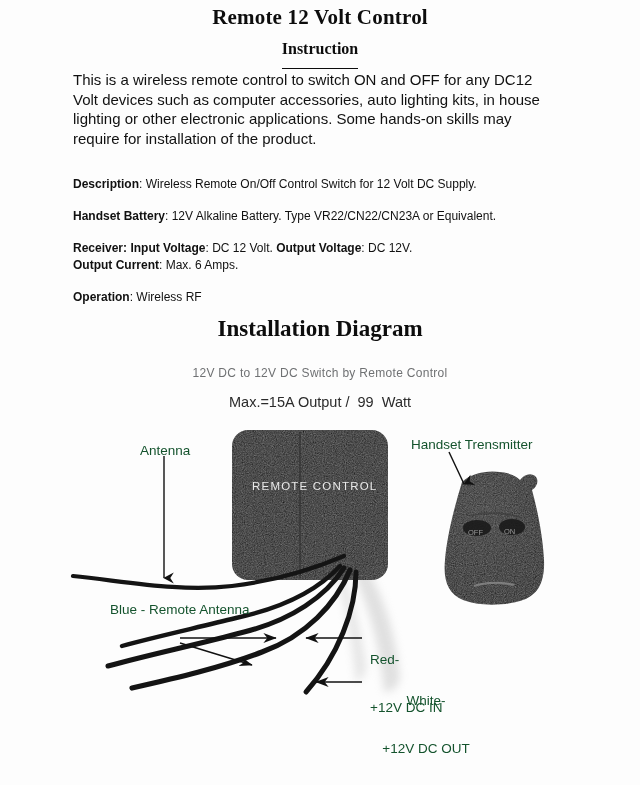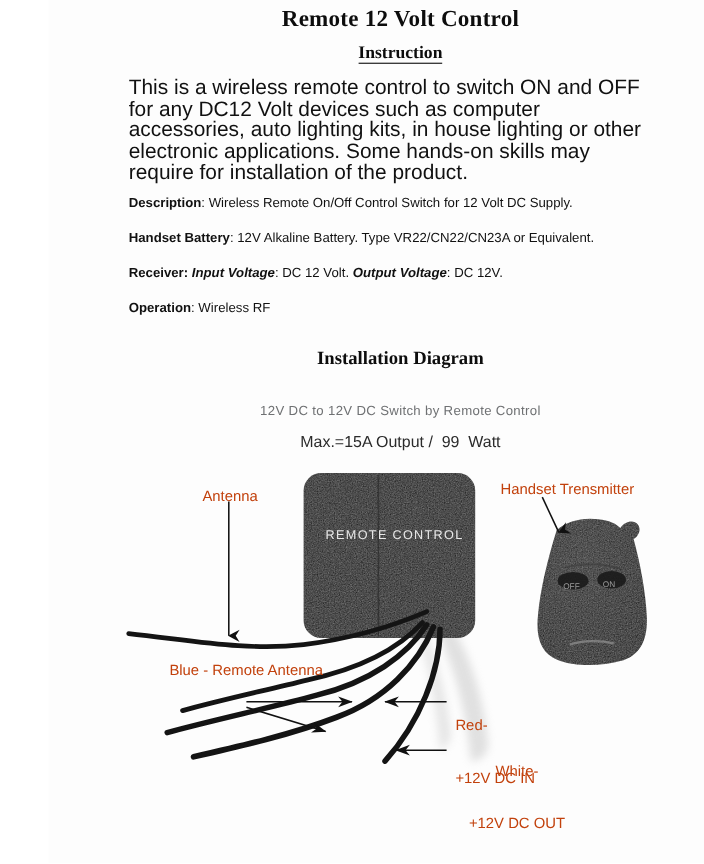--- a/index.html
+++ b/index.html
@@ -14,21 +14,20 @@
     overflow: hidden;
     font-family: "Liberation Sans", sans-serif;
     color: #111;
     -webkit-font-smoothing: antialiased;
   }
 
   .page {
     position: absolute;
     inset: 0;
     background: #fdfdfd;
-    margin-left: 44px;
   }
 
   
   .doc-title {
     position: absolute;
     top: 5px;
     left: 0;
     width: 640px;
     text-align: center;
     font-family: "Liberation Serif", serif;
@@ -43,60 +42,60 @@
     left: 0;
     width: 640px;
     text-align: center;
     font-family: "Liberation Serif", serif;
     font-weight: bold;
     font-size: 16px;
     color: #0d0d0d;
   }
   .section-heading span {
     border-bottom: 1.5px solid #0d0d0d;
-    padding-bottom: 0px;
+    padding-bottom: 11px;
   }
 
   
   .intro {
     position: absolute;
     top: 70px;
     left: 73px;
     width: 482px;
-    font-size: 19px;
+    font-size: 15px;
     line-height: 19.5px;
     color: #111;
   }
 
   
   .specs {
     position: absolute;
     top: 176px;
     left: 73px;
     width: 500px;
     font-size: 12px;
     line-height: 17px;
     color: #111;
   }
   .spec-row { margin-bottom: 15px; }
   .spec-row:last-child { margin-bottom: 0; }
   .spec-line { white-space: nowrap; }
   .b  { font-weight: bold; }
-  .bi { font-weight: bold; font-style: italic; }
+  .bi { font-weight: bold; }
 
   
   .diagram-heading {
     position: absolute;
     top: 316px;
     left: 0;
     width: 640px;
     text-align: center;
     font-family: "Liberation Serif", serif;
     font-weight: bold;
-    font-size: 17px;
+    font-size: 23px;
     color: #0d0d0d;
   }
   .diagram-caption {
     position: absolute;
     top: 366px;
     left: 0;
     width: 640px;
     text-align: center;
     font-size: 12px;
     color: #6f7173;
@@ -120,21 +119,21 @@
     left: 0;
     width: 640px;
     height: 300px;
   }
   .photo svg { display: block; }
 
   .callout {
     position: absolute;
     font-size: 13.5px;
     line-height: 16px;
-    color: #c2410c;
+    color: #14532d;
     white-space: pre;
   }
   .c-antenna       { top: 443px; left: 140px; }
   .c-blue          { top: 602px; left: 110px; }
   .c-handset       { top: 437px; left: 411px; }
   .c-black         { top: 631px; left: 128px; }
   .c-red           { top: 620px; left: 370px; text-align: left; width: 120px; }
   .c-white         { top: 661px; left: 366px; text-align: center; width: 120px; }
 
   .footer-note {
@@ -166,20 +165,23 @@
       <span class="b">Description</span><span>: Wireless Remote On/Off Control Switch for 12 Volt DC Supply.</span>
     </div>
 
     <div class="spec-row">
       <span class="b">Handset Battery</span><span>: 12V Alkaline Battery. Type VR22/CN22/CN23A or Equivalent.</span>
     </div>
 
     <div class="spec-row">
       <div class="spec-line">
         <span class="b">Receiver</span><span class="b">: </span><span class="bi">Input Voltage</span><span>: DC 12 Volt. </span><span class="bi">Output Voltage</span><span>: DC 12V.</span>
+      </div>
+      <div class="spec-line">
+        <span class="bi">Output Current</span><span>: Max.   6 Amps.</span>
       </div>
     </div>
 
     <div class="spec-row">
       <span class="b">Operation</span><span>: Wireless RF</span>
     </div>
 
   </div>
 
   <div class="diagram-heading">Installation Diagram</div>

